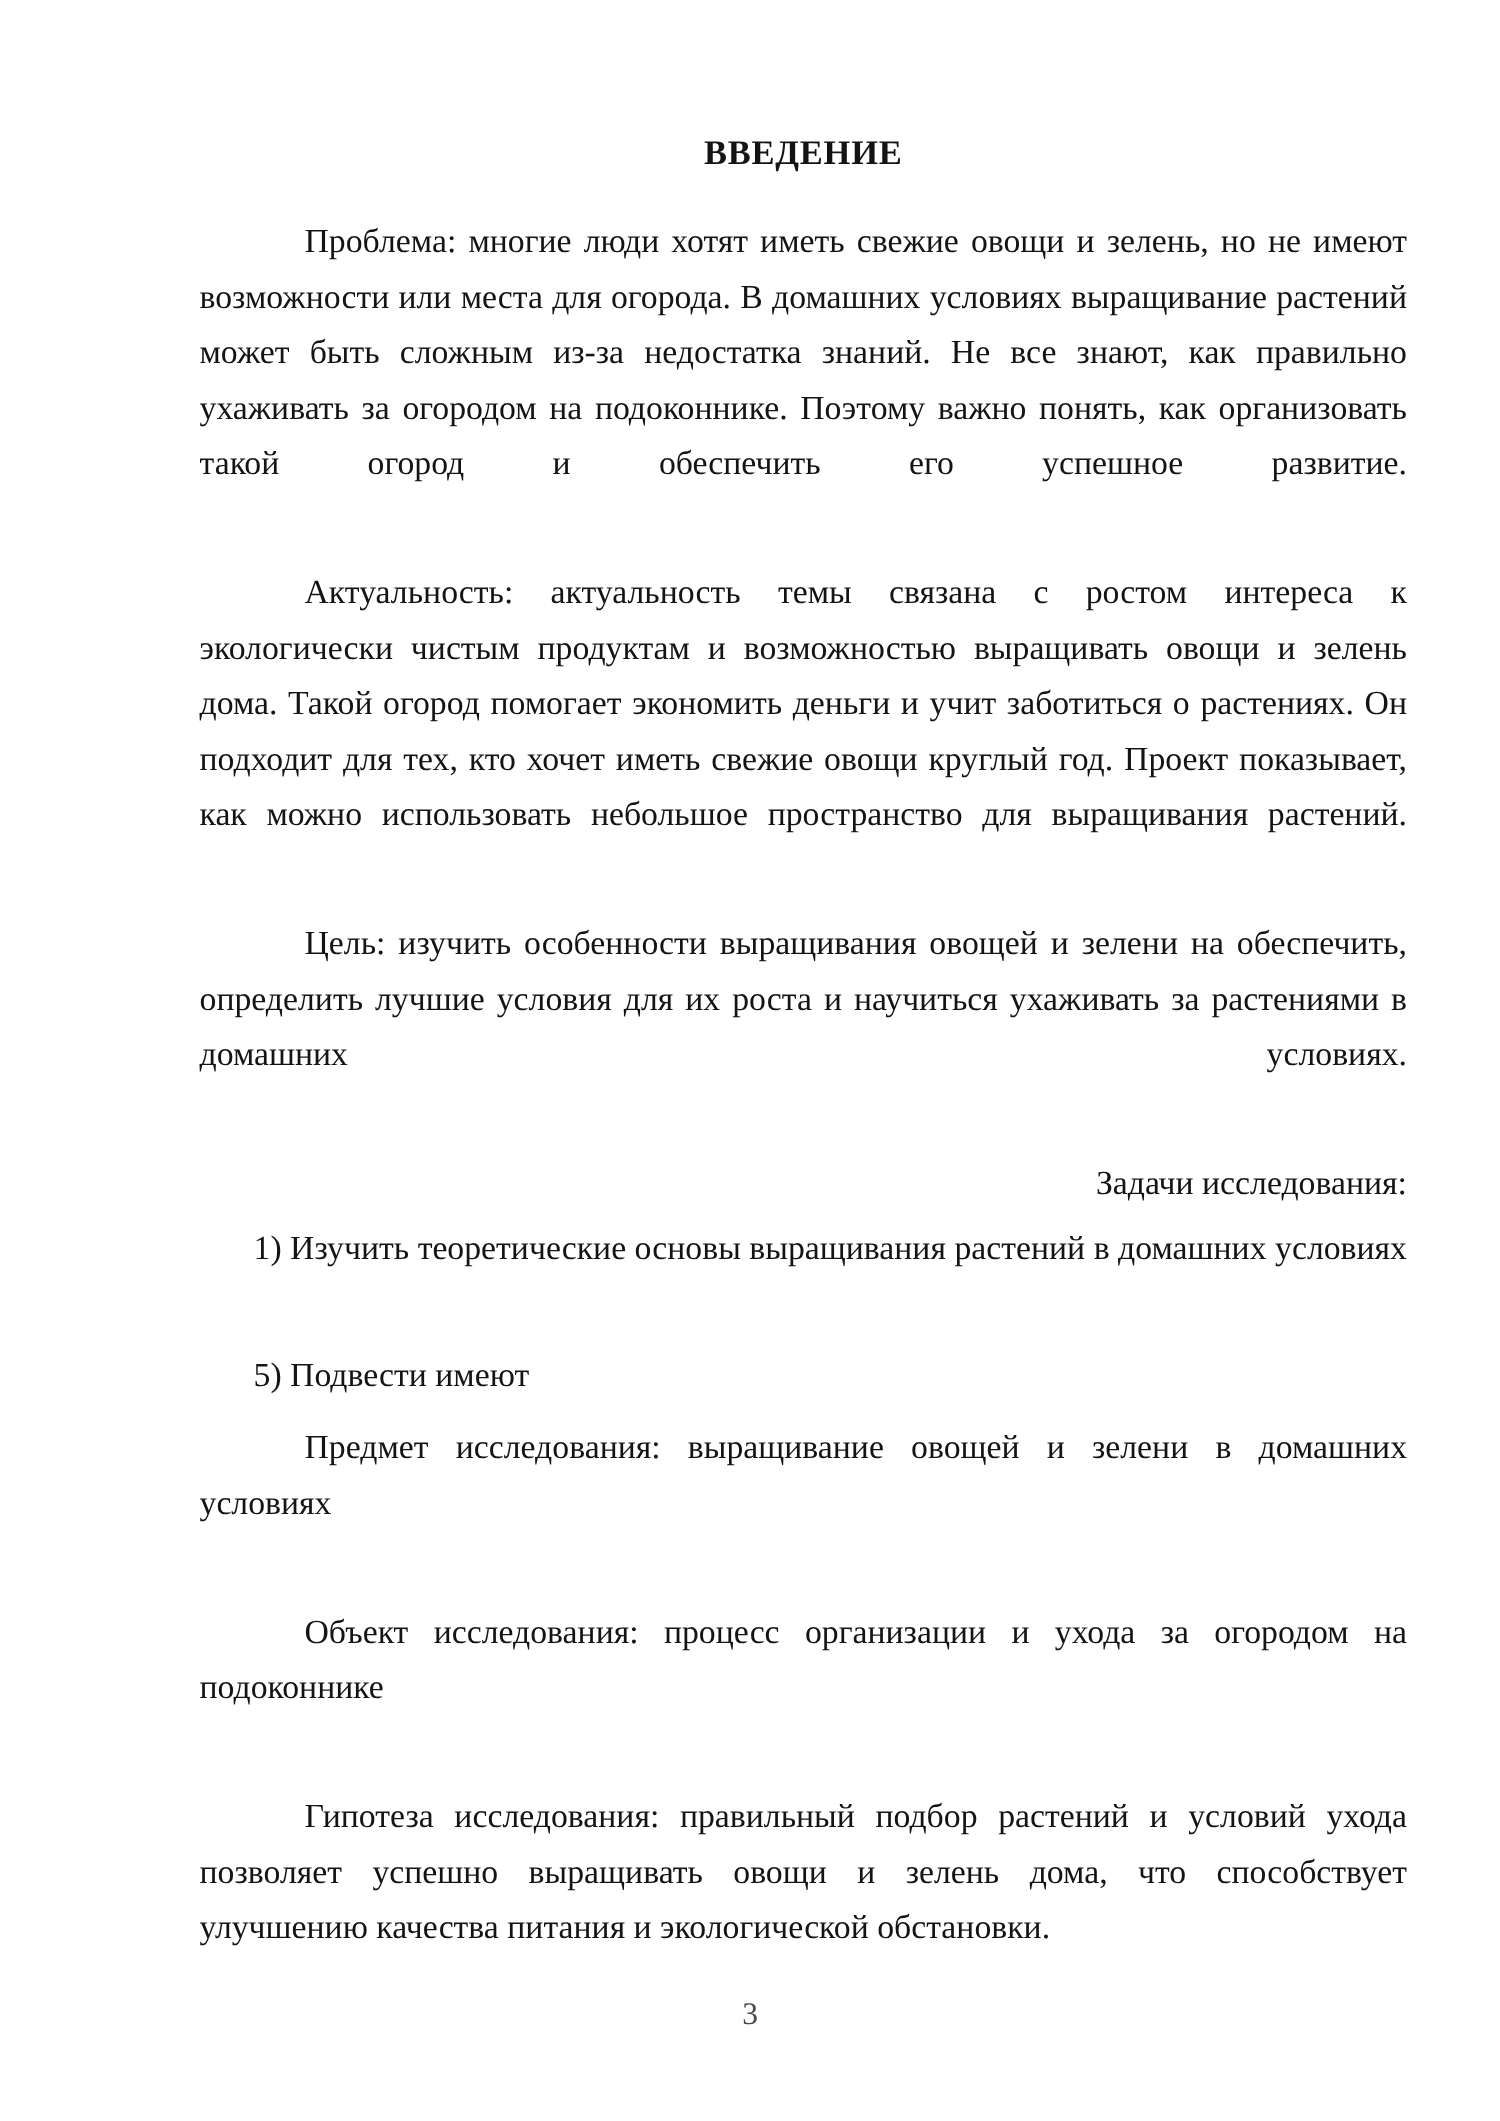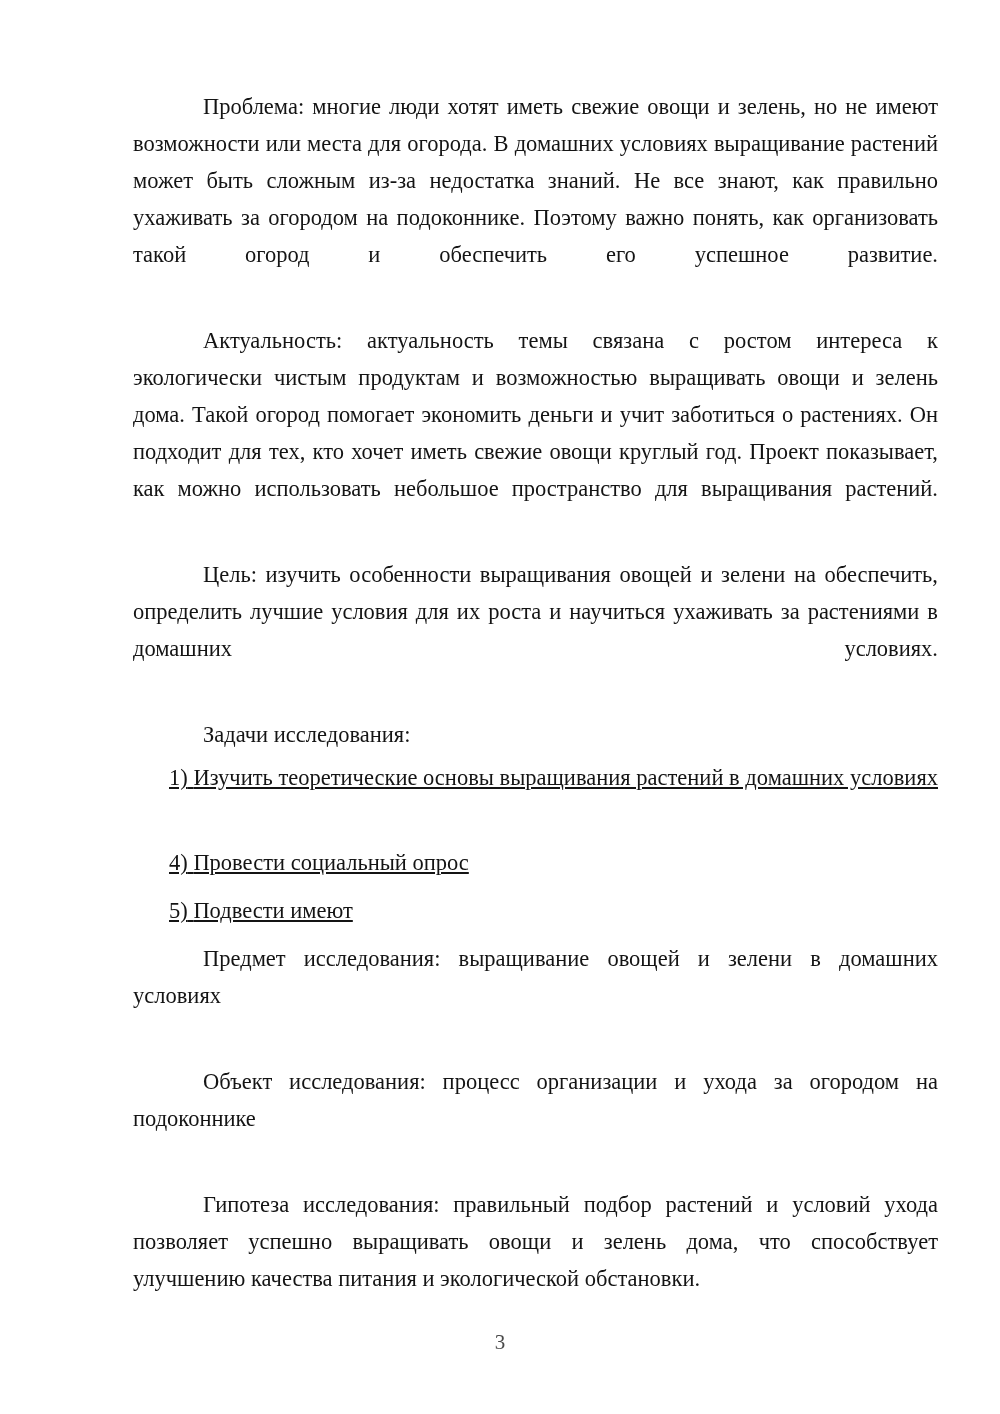--- a/index.html
+++ b/index.html
@@ -55,38 +55,37 @@
   }
 
   .para.no-stretch::after {
     content: none;
   }
 
   .subhead {
     font-size: 22.5px;
     line-height: 37px;
     text-indent: 70px;
-    text-align: left;
+    text-align: right;
     margin: 0 0 6px 0;
   }
 
   .task-list {
     list-style: none;
     margin: 0 0 6px 0;
     padding: 0;
   }
 
   .task-item {
     font-size: 22.5px;
     line-height: 37px;
     text-align: justify;
     text-justify: inter-word;
     text-indent: 36px;
     margin: 0 0 11px 0;
-    text-decoration: underline;
   }
 
   .task-item::after {
     content: "";
     display: inline-block;
     width: 100%;
   }
 
   .task-item.short::after {
     content: none;
@@ -103,37 +102,34 @@
     color: #4a4a4a;
   }
 </style>
 </head>
 <body>
 
 <div class="page">
 
   <div class="content">
 
+    <h1 class="doc-title">ВВЕДЕНИЕ</h1>
 
     <p class="para">Проблема: многие люди хотят иметь свежие овощи и зелень, но не имеют возможности или места для огорода. В домашних условиях выращивание растений может быть сложным из-за недостатка знаний. Не все знают, как правильно ухаживать за огородом на подоконнике. Поэтому важно понять, как организовать такой огород и обеспечить его успешное развитие.</p>
 
     <p class="para">Актуальность: актуальность темы связана с ростом интереса к экологически чистым продуктам и возможностью выращивать овощи и зелень дома. Такой огород помогает экономить деньги и учит заботиться о растениях. Он подходит для тех, кто хочет иметь свежие овощи круглый год. Проект показывает, как можно использовать небольшое пространство для выращивания растений.</p>
 
     <p class="para">Цель: изучить особенности выращивания овощей и зелени на обеспечить, определить лучшие условия для их роста и научиться ухаживать за растениями в домашних условиях.</p>
 
     <p class="subhead">Задачи исследования:</p>
 
     <ul class="task-list">
       <li class="task-item">
         <span>1)</span>
         <span>Изучить теоретические основы выращивания растений в домашних условиях</span>
-      </li>
-      <li class="task-item short">
-        <span>4)</span>
-        <span>Провести социальный опрос</span>
       </li>
       <li class="task-item short">
         <span>5)</span>
         <span>Подвести имеют</span>
       </li>
     </ul>
 
     <p class="para">Предмет исследования: выращивание овощей и зелени в домашних условиях</p>
 
     <p class="para">Объект исследования: процесс организации и ухода за огородом на подоконнике</p>

